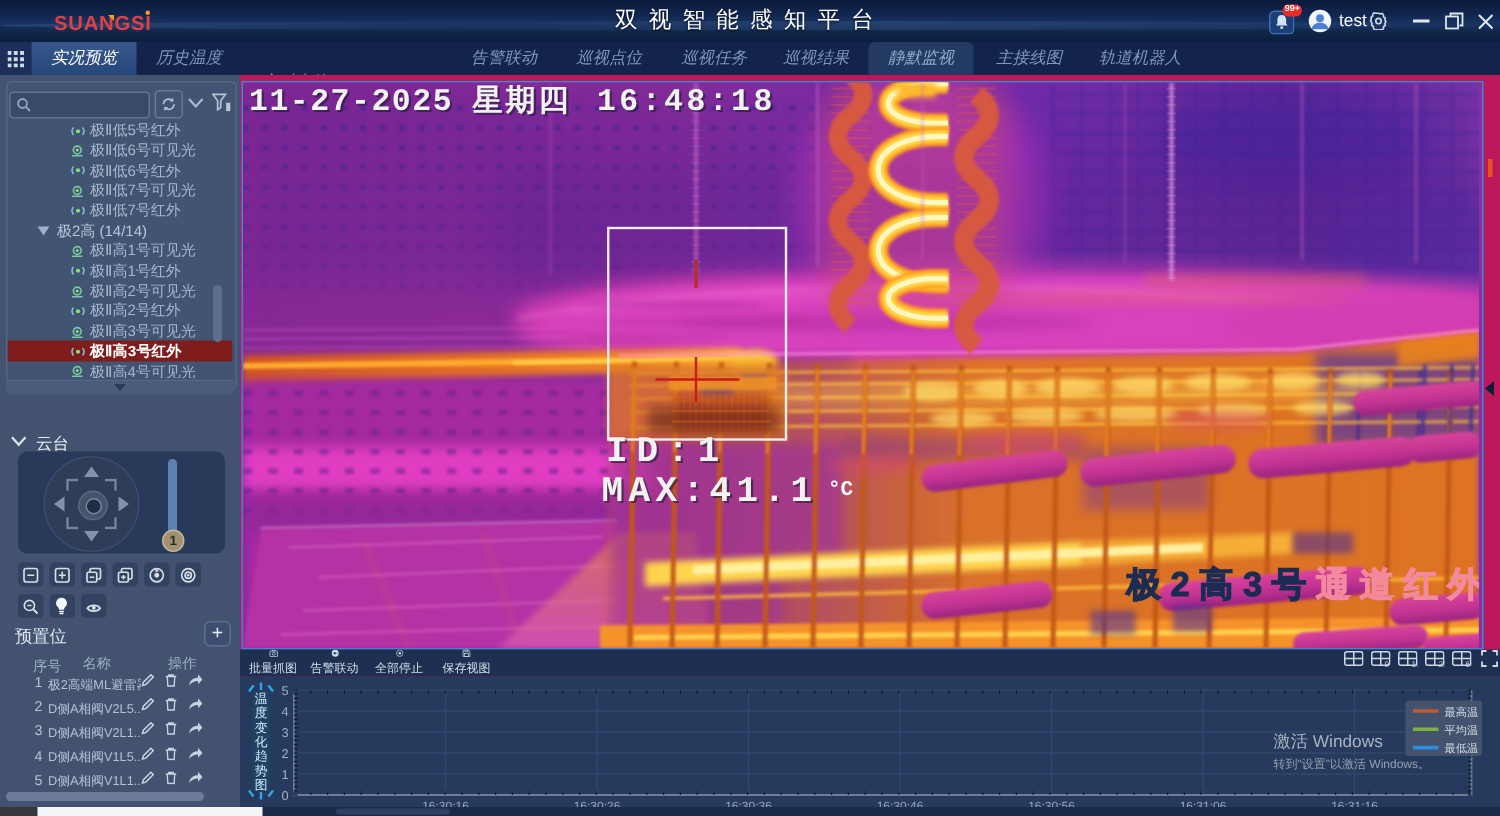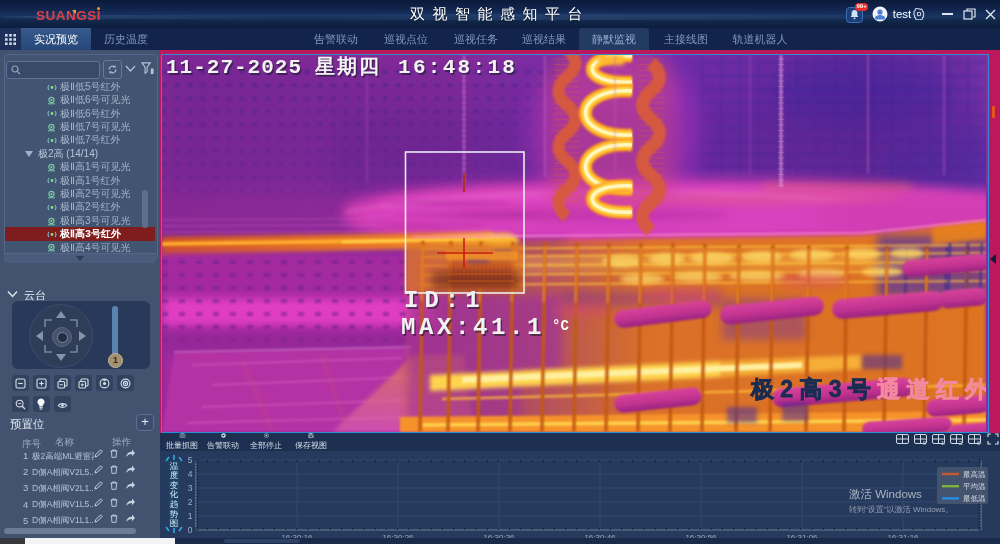--- a/index.html
+++ b/index.html
@@ -4,21 +4,21 @@
   html,body{margin:0;padding:0;}
   body{width:1000px;height:544px;overflow:hidden;background:#17294b;font-family:"Liberation Sans",sans-serif;position:relative;}
   .abs{position:absolute;}
   
   #topbar{left:0;top:0;width:1000px;height:28px;background:linear-gradient(180deg,#0a1a39 0%,#10244c 30%,#17325f 55%,#102547 80%,#0c1d3e 100%);}
   #topbar .streak{position:absolute;left:0;top:14px;width:1000px;height:6px;background:linear-gradient(90deg,rgba(120,160,210,.18),rgba(90,130,190,.05) 30%,rgba(120,160,210,.14) 60%,rgba(80,120,180,.04));border-radius:50%;}
   #logo{left:36px;top:8px;font-weight:bold;font-size:13.5px;color:#e23f44;letter-spacing:.5px;font-family:"Liberation Sans",sans-serif;}
   #title{left:0;top:0;width:1000px;height:28px;text-align:center;line-height:28px;color:#fff;font-size:15px;font-weight:normal;letter-spacing:7.5px;text-shadow:0 1px 2px rgba(0,0,0,.6);}
   .tbico{position:absolute;top:0;height:28px;display:flex;align-items:center;justify-content:center;}
   
-  #tabbar{left:0;top:28px;width:1000px;height:22px;background:#13244a;}
+  #tabbar{left:0;top:28px;width:1000px;height:22px;background:#13244a;font-style:italic;}
   #gridico{left:0;top:0;width:21px;height:22px;background:#1b2f58;display:flex;align-items:center;justify-content:center;}
   .tab{position:absolute;top:0;height:22px;line-height:22px;text-align:center;font-size:11px;color:#7e97bd;width:70px;}
   .tab.active{background:linear-gradient(180deg,#37598c,#27477a);color:#fff;}
   .tab.lit{background:#233a63;border-radius:4px 4px 0 0;color:#93abcd;}
   
   #sidebar{left:0;top:50px;width:160px;height:494px;background:#42526f;}
   #treepanel{left:4px;top:4px;width:152px;height:204px;background:#415471;border:1px solid #55668a;border-radius:4px;}
   #searchbox{left:6px;top:11px;width:92px;height:16px;background:#374a68;border:1px solid #60719a;border-radius:3px;color:#9fb0c8;}
   .sqbtn{position:absolute;top:10px;width:17px;height:17px;background:#415471;border:1px solid #68789e;border-radius:3px;display:flex;align-items:center;justify-content:center;}
   .trow{position:absolute;left:0;width:150px;height:13.4px;font-size:10px;color:#a7b6ce;display:flex;align-items:center;}

